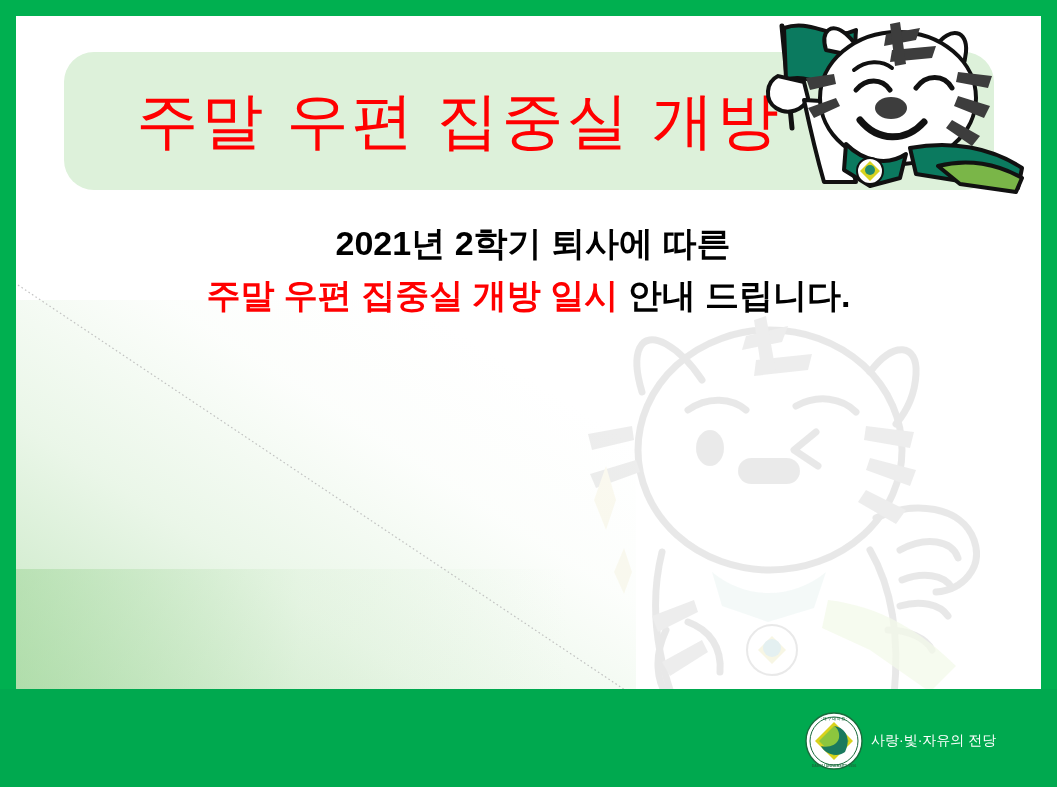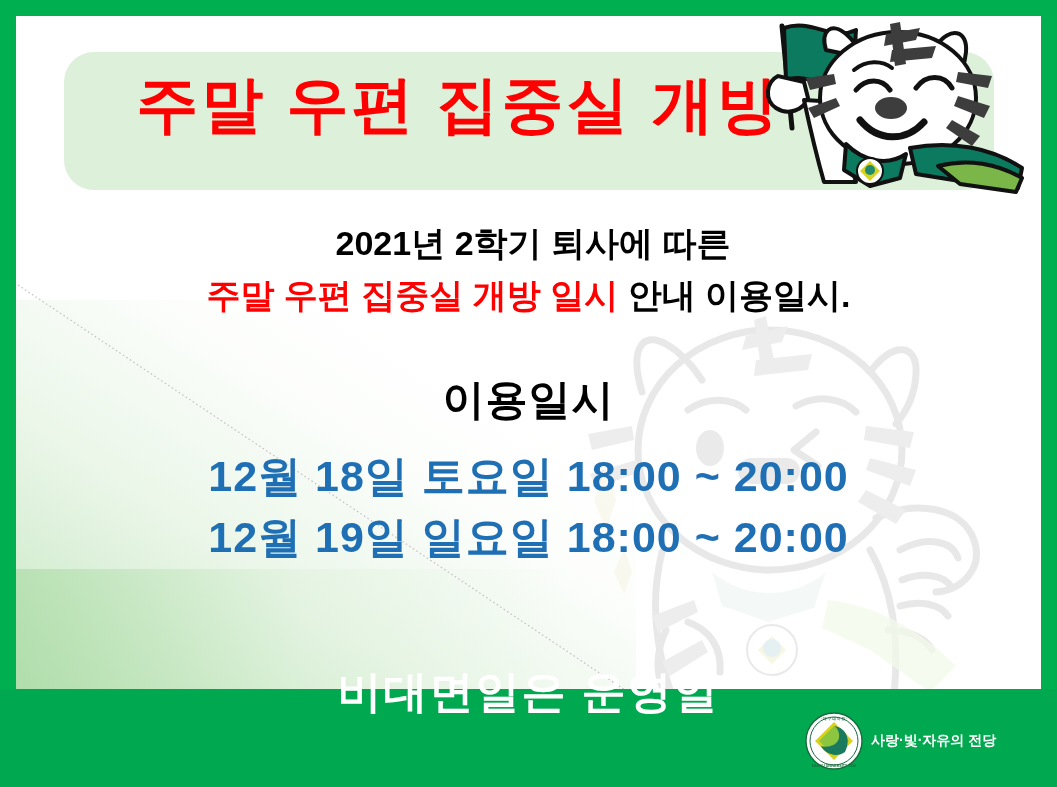--- a/index.html
+++ b/index.html
@@ -110,30 +110,30 @@
     top: 52px;
     width: 930px;
     height: 138px;
     background: #ddf1da;
     border-radius: 30px;
     z-index: 3;
   }
   .title-text {
     position: absolute;
     left: 64px;
-    top: 36px;
+    top: 52px;
     width: 790px;
     height: 138px;
     display: flex;
     align-items: center;
     justify-content: center;
     z-index: 5;
     color: #ff0000;
     font-size: 62px;
-    font-weight: bold;
+    font-weight: normal;
     letter-spacing: 3px;
     white-space: nowrap;
   }
 
   
   .mascot-flag {
     position: absolute;
     left: 760px;
     top: 16px;
     width: 290px;
@@ -234,21 +234,21 @@
   }
   .logo-words {
     display: flex;
     flex-direction: column;
     justify-content: center;
     line-height: 1;
   }
   .logo-tagline {
     color: #ffffff;
     font-size: 14px;
-    font-weight: bold;
+    font-weight: normal;
     letter-spacing: 0px;
     margin-bottom: 3px;
     white-space: nowrap;
   }
   .logo-name {
     color: #ffffff;
     font-size: 38px;
     font-weight: bold;
     letter-spacing: -1px;
     white-space: nowrap;
@@ -367,30 +367,24 @@
     <path d="M150 132 C192 124 232 132 262 152 L258 172 L206 166 L156 158 z" fill="#0b7a5f" stroke="#111111" stroke-width="4" stroke-linejoin="round"></path>
     <path d="M178 150 C208 142 238 148 262 162 L256 176 L200 168 z" fill="#7ab648" stroke="#111111" stroke-width="4" stroke-linejoin="round"></path>
 
     <circle cx="110" cy="155" r="13" fill="#ffffff" stroke="#111111" stroke-width="2"></circle>
     <path d="M100 155 L110 145 L120 155 L110 165 z" fill="#d7d21f"></path>
     <circle cx="110" cy="154" r="5" fill="#1f8a6d"></circle>
   </svg>
 
   <div class="body-block">
     <p class="line-sub">2021년 2학기 퇴사에 따른</p>
-    <p class="line-lead"><span class="hl-red">주말 우편 집중실 개방 일시</span><span> 안내 이용일시.</span></p>
+    <p class="line-lead"><span class="hl-red">주말 우편 집중실 개방 일시</span><span> 안내 드립니다.</span></p>
   </div>
 
-  <div class="schedule-block">
-    <p class="schedule-heading">이용일시</p>
-    <p class="schedule-row">12월 18일 토요일 18:00 ~ 20:00</p>
-    <p class="schedule-row">12월 19일 일요일 18:00 ~ 20:00</p>
-  </div>
-
-  <div class="footnote">비대면일은 운영일</div>
+
 
   <div class="frame-top"></div>
   <div class="frame-left"></div>
   <div class="frame-right"></div>
   <div class="frame-bottom"></div>
 
   <div class="logo-lockup">
     <svg class="logo-emblem" viewBox="0 0 58 58">
       <circle cx="29" cy="29" r="28" fill="#ffffff"></circle>
       <circle cx="29" cy="29" r="28" fill="none" stroke="#1a6b3c" stroke-width="1.4"></circle>

